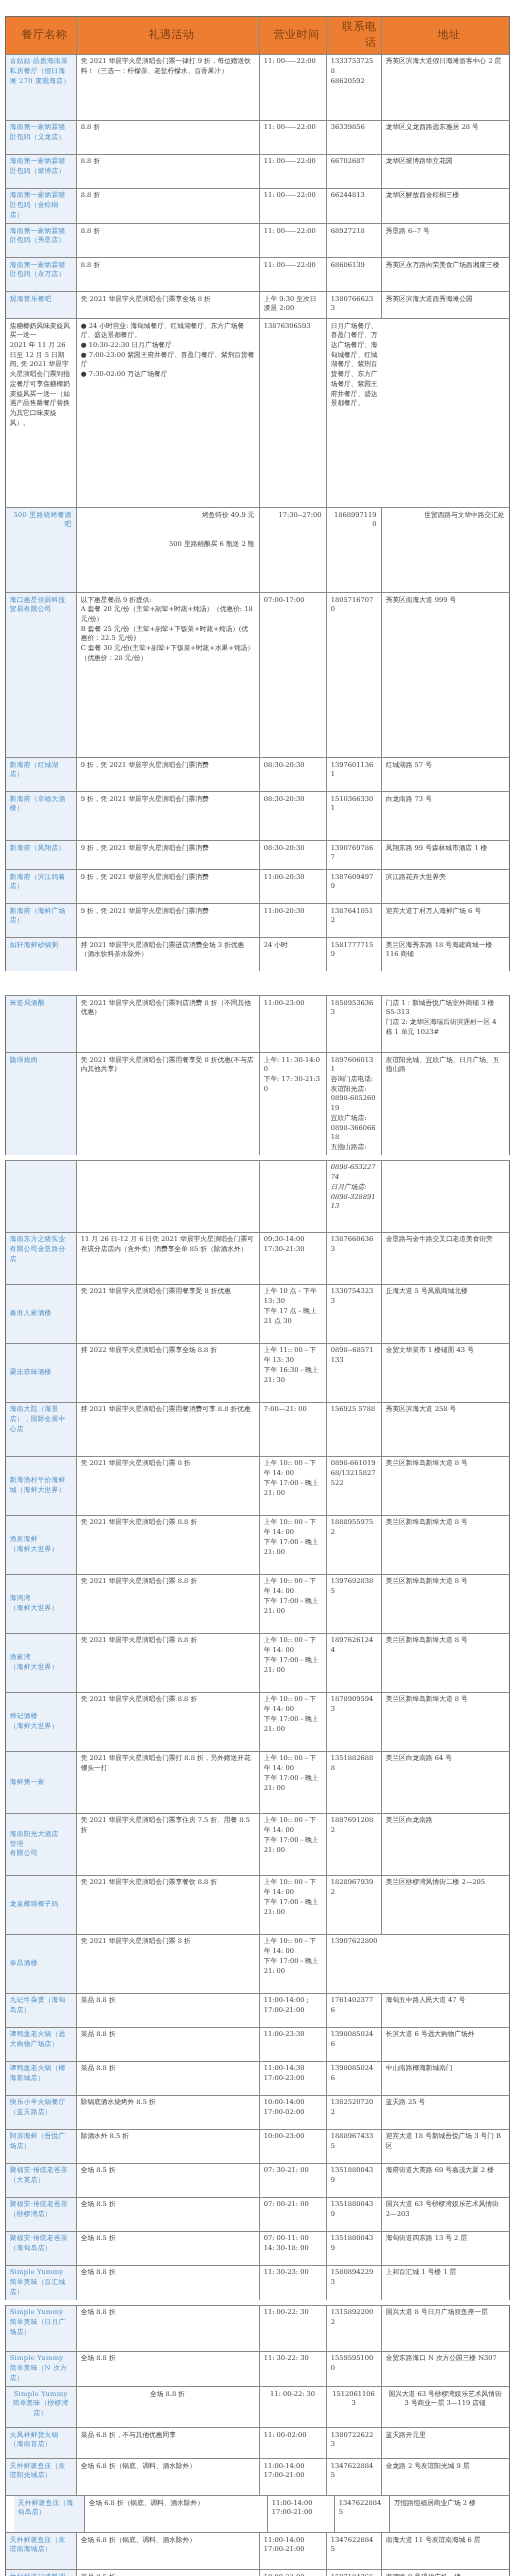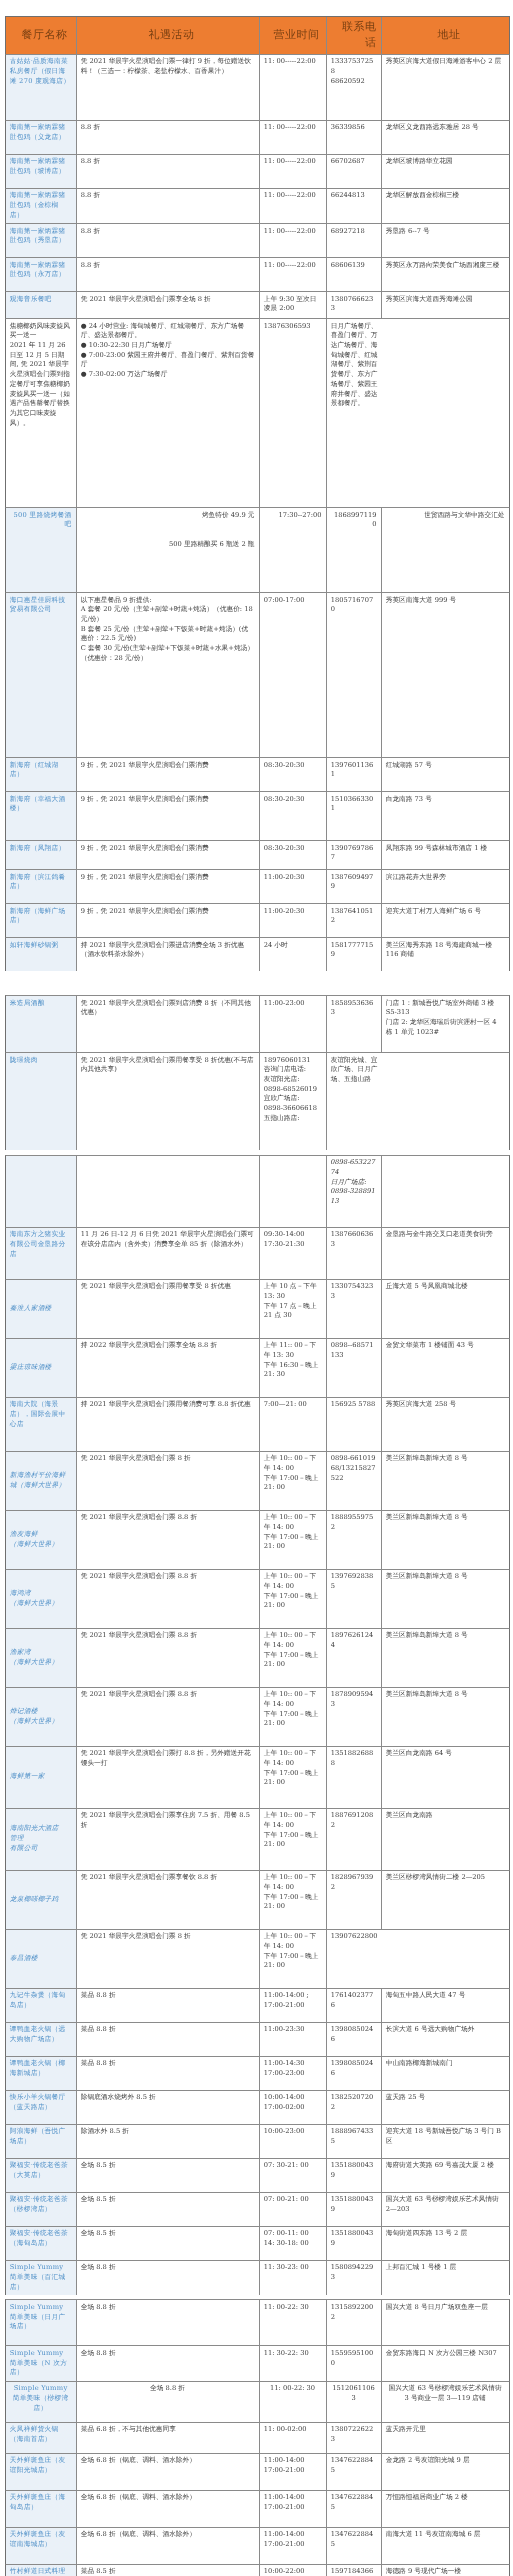--- a/index.html
+++ b/index.html
@@ -53,21 +53,21 @@
     box-sizing:border-box;
     overflow:hidden;
     white-space:pre-line;
   }
   .cell:last-child{border-right:none;}
   .cell-name{
     color:var(--name-blue);
     background:var(--name-bg);
     letter-spacing:0.3px;
   }
-  .row.vc .cell-name{display:grid;align-content:center;font-style:italic;}
+  .row.vc .cell-name{display:grid;align-content:center;}
   .cell-phone{word-break:break-all;}
   .cell-hours{word-break:break-all;}
   .page-gap{
     height:4.6px;
     background:#ffffff;
   }
 </style>
 </head>
 <body>
 
@@ -207,20 +207,22 @@
     <div class="cell cell-name">米造局酒酿</div>
     <div class="cell cell-deal">凭 2021 华晨宇火星演唱会门票到店消费 8 折（不同其他优惠）</div>
     <div class="cell cell-hours">11:00-23:00</div>
     <div class="cell cell-phone">18589536363</div>
     <div class="cell cell-addr">门店 1：新城吾悦广场室外商铺 3 楼 S5-313
 门店 2: 龙华区海瑞后街滨涯村一区 4 栋 1 单元 1023#</div>
   </div>
         <div class="row" style="min-height: 98px;">
     <div class="cell cell-name">陇璟烧肉</div>
     <div class="cell cell-deal">凭 2021 华晨宇火星演唱会门票用餐享受 8 折优惠(不与店内其他共享)</div>
+    <div class="cell cell-hours">上午: 11: 30-14:00
+下午: 17: 30-21:30</div>
     <div class="cell cell-phone">18976060131
 咨询门店电话:
 友谊阳光店:
 0898-68526019
 宜欣广场店:
 0898-36606618
 五指山路店:</div>
     <div class="cell cell-addr">友谊阳光城、宜欣广场、日月广场、五指山路</div>
   </div>
         <div class="page-gap"></div>
@@ -438,21 +440,21 @@
     <div class="cell cell-addr">蓝天路开元里</div>
   </div>
         <div class="row" style="min-height: 37px;">
     <div class="cell cell-name">天外鲜斑鱼庄（友谊阳光城店）</div>
     <div class="cell cell-deal">全场 6.8 折（锅底、调料、酒水除外）</div>
     <div class="cell cell-hours">11:00-14:00
 17:00-21:00</div>
     <div class="cell cell-phone">13476228845</div>
     <div class="cell cell-addr">金龙路 2 号友谊阳光城 9 层</div>
   </div>
-        <div class="row" style="min-height: 37px;">
+        <div class="row" style="min-height: 37px; padding-left: 8px;">
     <div class="cell cell-name">天外鲜斑鱼庄（海甸岛店）</div>
     <div class="cell cell-deal">全场 6.8 折（锅底、调料、酒水除外）</div>
     <div class="cell cell-hours">11:00-14:00
 17:00-21:00</div>
     <div class="cell cell-phone">13476228845</div>
     <div class="cell cell-addr">万恒路恒福居商业广场 2 楼</div>
   </div>
         <div class="row" style="min-height: 37px;">
     <div class="cell cell-name">天外鲜斑鱼庄（友谊南海城店）</div>
     <div class="cell cell-deal">全场 6.8 折（锅底、调料、酒水除外）</div>

